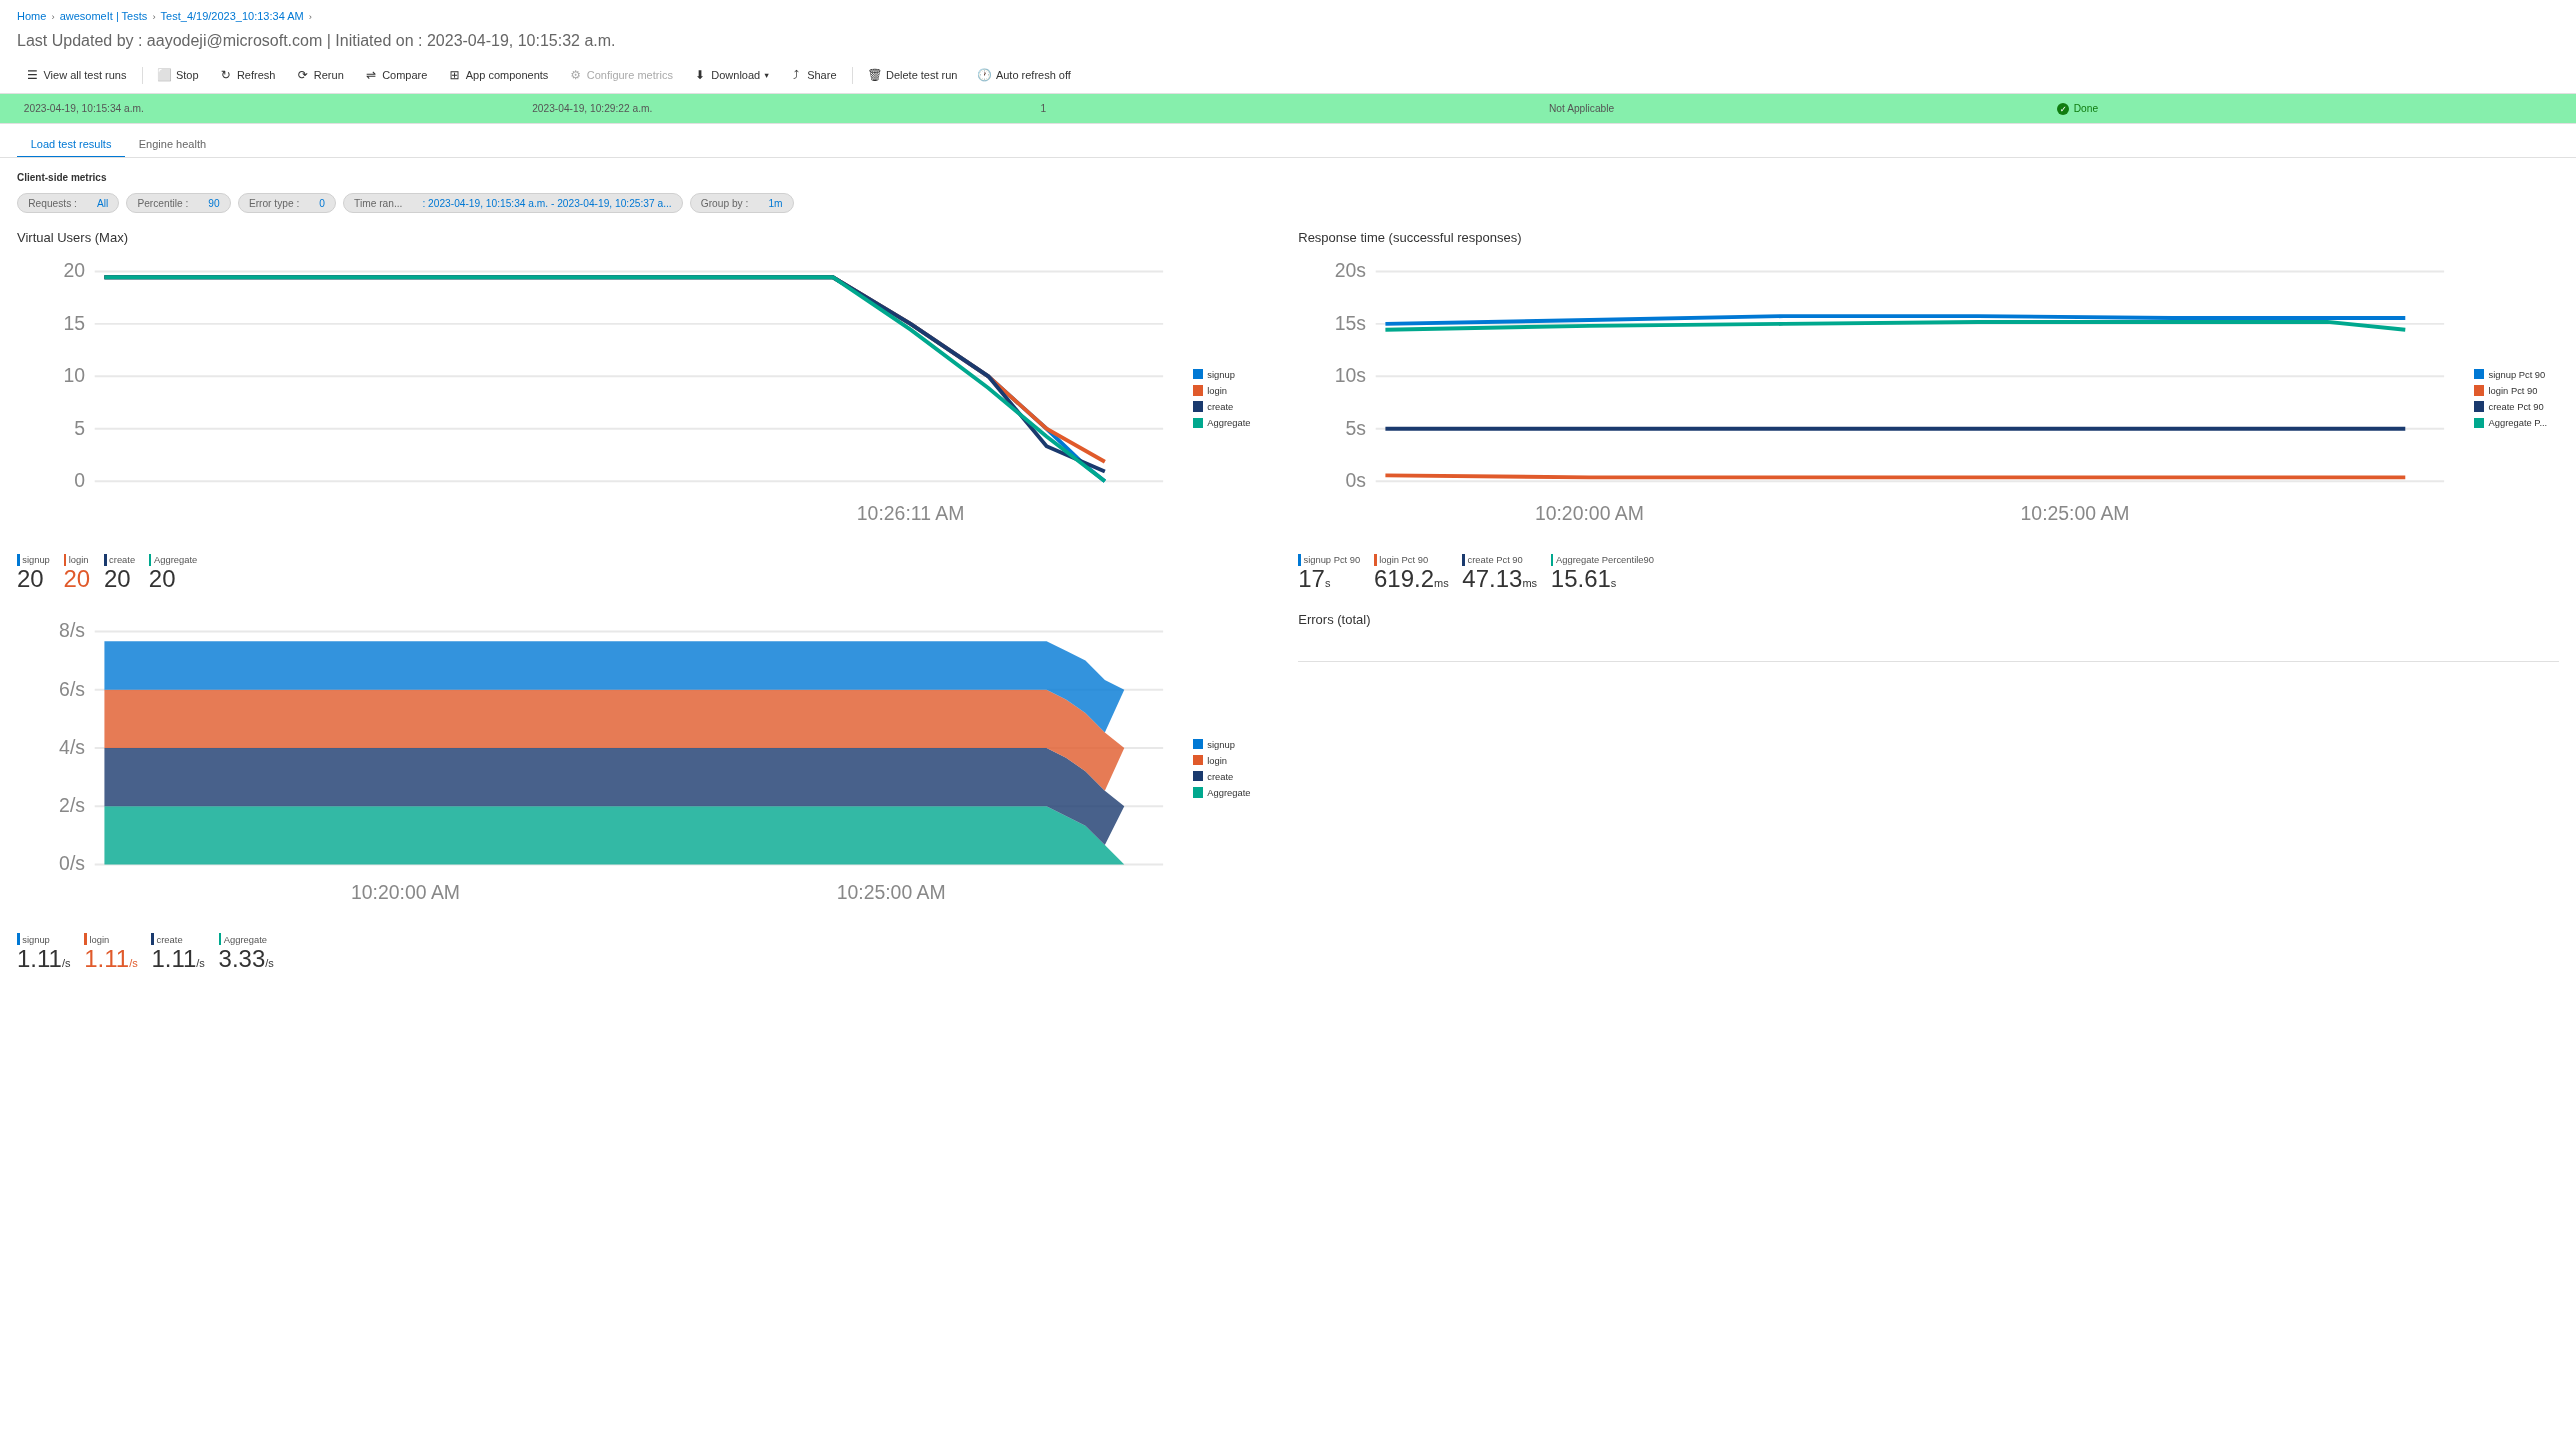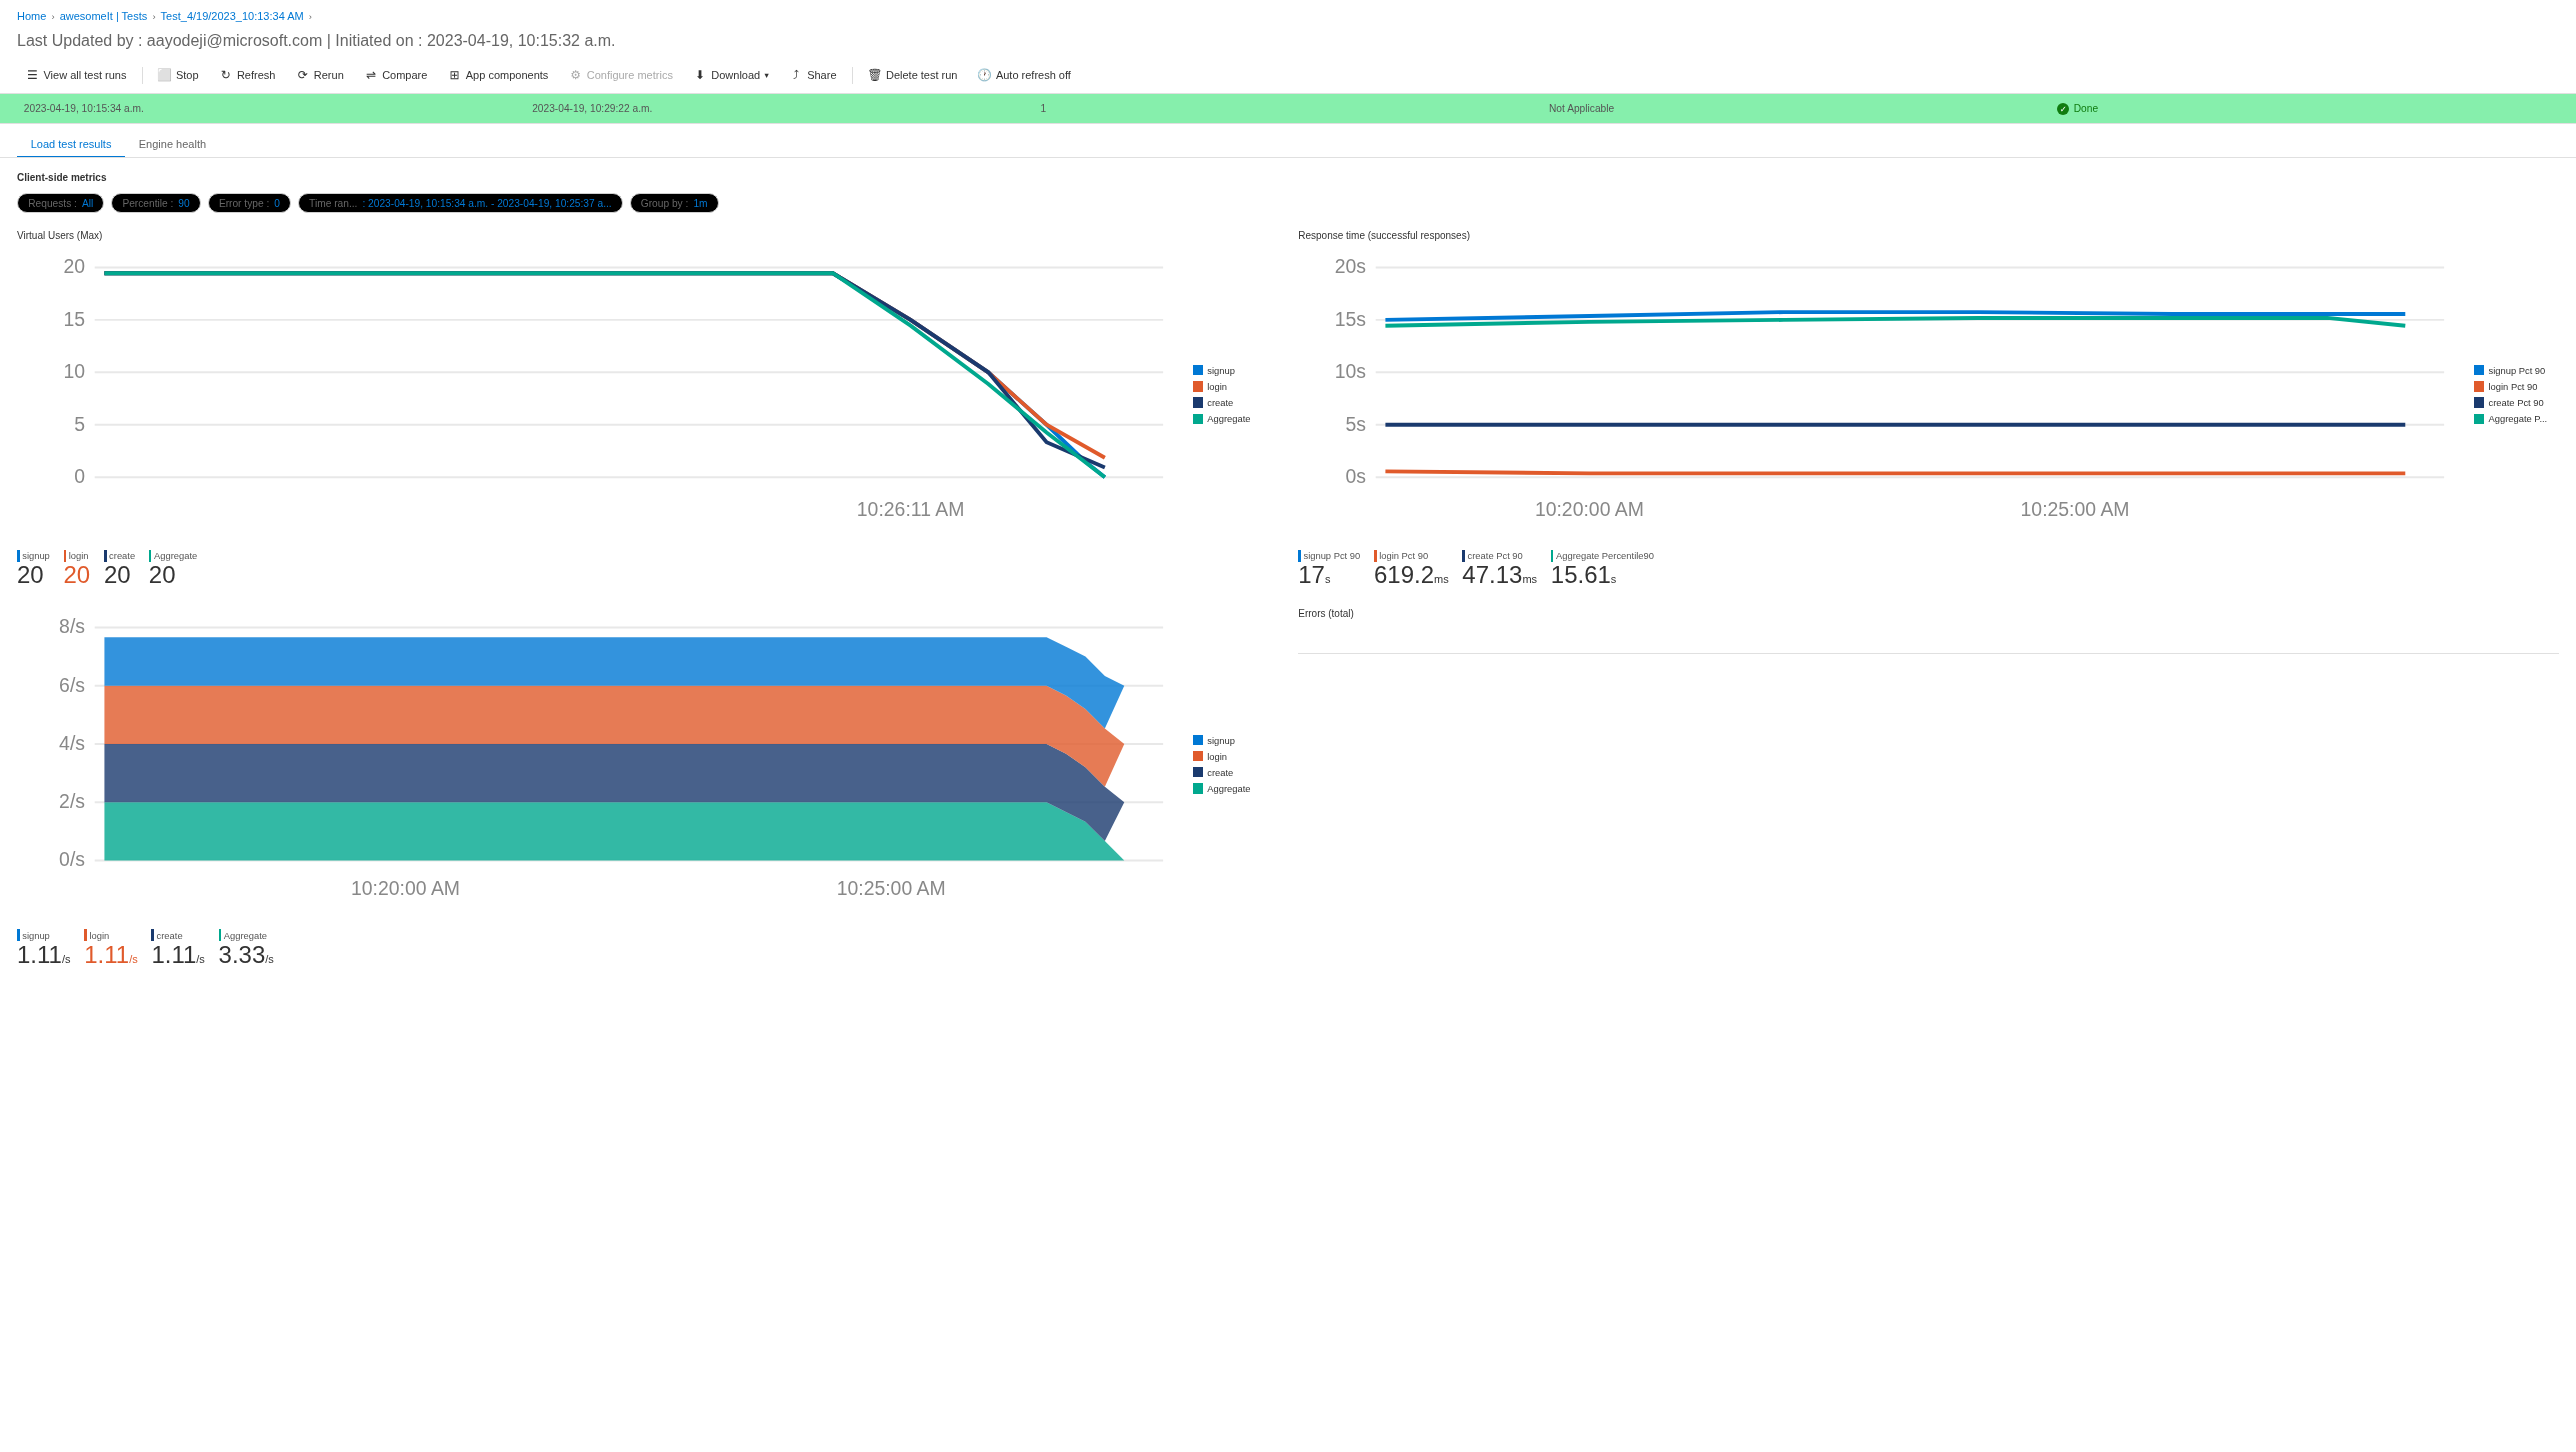--- a/index.html
+++ b/index.html
@@ -26,28 +26,28 @@
     .status-dot { width: 12px; height: 12px; background: #107c10; border-radius: 50%; display: flex; align-items: center; justify-content: center; color: white; font-size: 8.5px; }
     
     .tabs { display: flex; gap: 0; padding: 0 17px; border-bottom: 0.9px solid #e0e0e0; margin-top: 6.8px; }
     .tab { padding: 6.8px 13.7px; cursor: pointer; font-size: 11px; color: #666; border-bottom: 1.7px solid transparent; }
     .tab.active { color: #0078d4; border-bottom: 1.7px solid #0078d4; font-weight: 500; }
     
     .content { padding: 13.7px 17px; }
     .section-title { font-size: 10px; font-weight: 600; margin-bottom: 10.2px; }
     
     .filter-bar { display: flex; align-items: center; gap: 6.8px; margin-bottom: 17px; flex-wrap: wrap; }
-    .filter-chip { display: flex; align-items: center; gap: 5px; padding: 3.4px 10.2px; border: 0.9px solid #d0d0d0; border-radius: 13.7px; font-size: 10.2px; cursor: pointer; background: #000000; }
+    .filter-chip { display: flex; align-items: center; gap: 20px; padding: 3.4px 10.2px; border: 0.9px solid #d0d0d0; border-radius: 13.7px; font-size: 10.2px; cursor: pointer; background: #e5e5e5; }
     .filter-chip .label { color: #666; }
     .filter-chip .value { color: #0078d4; font-weight: 500; }
     
     .metrics-grid { display: grid; grid-template-columns: 1fr 1fr; gap: 20.5px; }
     
     .chart-container { border: none; }
-    .chart-title { font-size: 10px; font-weight: 500; margin-bottom: 6.8px; color: #333; }
+    .chart-title { font-size: 13px; font-weight: 500; margin-bottom: 6.8px; color: #333; }
     .chart-svg { width: 100%; }
     .legend-item { display: flex; align-items: center; gap: 4.3px; }
     .legend-color { width: 10.2px; height: 10.2px; flex-shrink: 0; }
     
     .metric-cards { display: flex; gap: 13.7px; margin-top: 8.5px; }
     .metric-card { display: flex; flex-direction: column; }
     .metric-label { font-size: 9.4px; color: #555; display: flex; align-items: center; gap: 2.6px; margin-bottom: 1.7px; }
     .metric-label-bar { width: 2.6px; height: 12px; }
     .metric-value { font-size: 24px; font-weight: 300; line-height: 1; }
     .metric-unit { font-size: 11px; font-weight: 400; }

